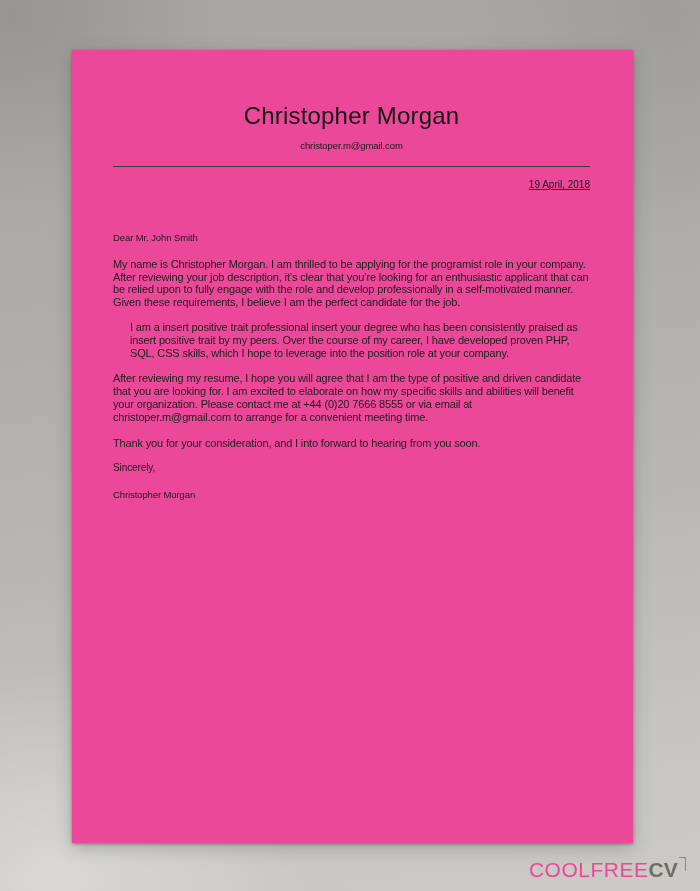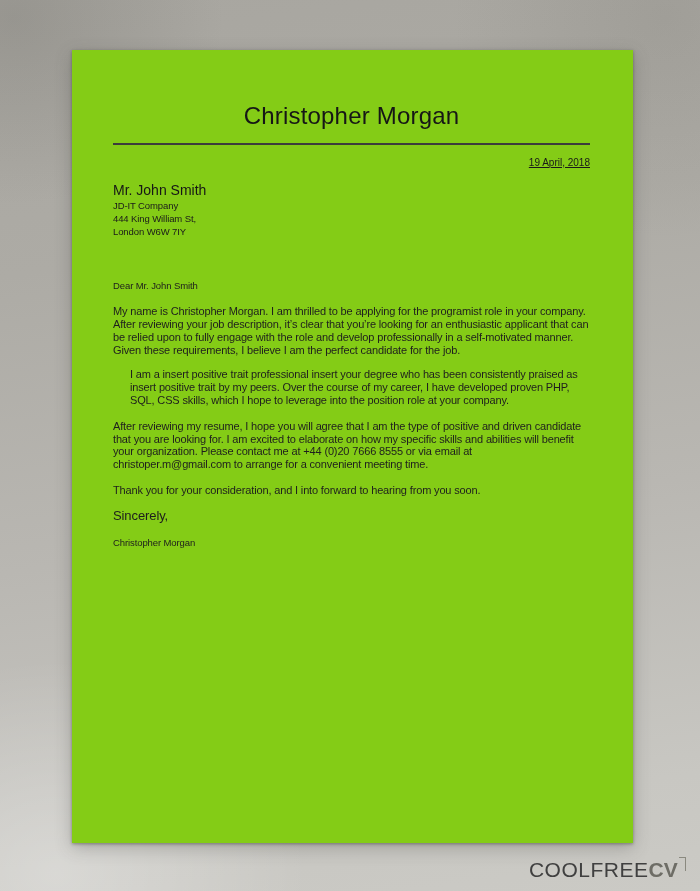--- a/index.html
+++ b/index.html
@@ -12,21 +12,21 @@
       radial-gradient(60% 40% at 8% 98%, rgba(255,255,255,0.30), rgba(255,255,255,0) 60%),
       radial-gradient(55% 45% at 95% 2%, rgba(120,118,112,0.20), rgba(120,118,112,0) 55%),
       radial-gradient(50% 35% at 2% 2%, rgba(90,89,84,0.22), rgba(90,89,84,0) 60%),
       linear-gradient(172deg, #a8a6a0 0%, #adaba5 28%, #b9b7b2 58%, #c8c7c2 88%, #cbcac5 100%);
   }
 
   .paper {
     position: absolute;
     left: 72px; top: 50px;
     width: 561px; height: 793px;
-    background: #84cc16;
+    background: #ec4899;
     box-shadow: 0 1px 3px rgba(50,50,45,0.45), 0 5px 16px rgba(70,70,65,0.30);
   }
 
   .content {
     padding: 0 43px 0 41px;
     color: #1d1d1d;
   }
 
   .sender-name {
     margin-top: 52px;
@@ -84,66 +84,61 @@
 
   .body-par {
     margin-top: 13px;
     font-size: 11px;
     line-height: 12.8px;
     letter-spacing: -0.15px;
     color: #1e1e1e;
   }
   .body-par.tight { margin-top: 12px; margin-left: 17px; }
 
-  .closing   { margin-top: 13px; font-size: 13px; line-height: 12.8px; letter-spacing: -0.1px; }
+  .closing   { margin-top: 13px; font-size: 10px; line-height: 12.8px; letter-spacing: -0.1px; }
   .signature { margin-top: 14px; font-size: 9.5px; line-height: 12.8px; letter-spacing: -0.1px; }
 
   .watermark {
     position: absolute;
     right: 14px;
     bottom: 10px;
     font-size: 21px;
     line-height: 22px;
     letter-spacing: 0.5px;
     color: #85847d;
     white-space: nowrap;
     user-select: none;
   }
-  .watermark .light { font-weight: 400; color: #404040; }
+  .watermark .light { font-weight: 400; color: #ec4899; }
   .watermark .bold  { font-weight: 700; color: #6e6d66; letter-spacing: 0.2px; text-align: right; }
   .watermark .corner {
     display: inline-block;
     width: 7px; height: 14px;
     border-top: 1.8px solid #8a897f;
     border-right: 1.8px solid #8a897f;
     margin-left: 1px;
     vertical-align: 6px;
   }
 </style>
 </head>
 <body>
 
 <div class="paper">
   <div class="content">
 
     <h1 class="sender-name">Christopher Morgan</h1>
 
     <div class="contact">
+      <div>christoper.m@gmail.com</div>
     </div>
 
     <div class="divider"></div>
 
     <div class="date-line">19 April, 2018</div>
 
-    <div class="recipient">
-      <div class="recipient-name">Mr. John Smith</div>
-      <div>JD-IT Company</div>
-      <div>444 King William St,</div>
-      <div>London W6W 7IY</div>
-    </div>
 
     <div class="salutation">Dear Mr. John Smith</div>
 
     <p class="body-par">My name is Christopher Morgan. I am thrilled to be applying for the programist role in your company. After reviewing your job description, it’s clear that you’re looking for an enthusiastic applicant that can be relied upon to fully engage with the role and develop professionally in a self-motivated manner. Given these requirements, I believe I am the perfect candidate for the job.</p>
     <p class="body-par tight">I am a insert positive trait professional insert your degree who has been consistently praised as insert positive trait by my peers. Over the course of my career, I have developed proven PHP, SQL, CSS skills, which I hope to leverage into the position role at your company.</p>
     <p class="body-par">After reviewing my resume, I hope you will agree that I am the type of positive and driven candidate that you are looking for. I am excited to elaborate on how my specific skills and abilities will benefit your organization. Please contact me at +44 (0)20 7666 8555 or via email at christoper.m@gmail.com to arrange for a convenient meeting time.</p>
     <p class="body-par">Thank you for your consideration, and I into forward to hearing from you soon.</p>
 
     <div class="closing">Sincerely,</div>
     <div class="signature">Christopher Morgan</div>

